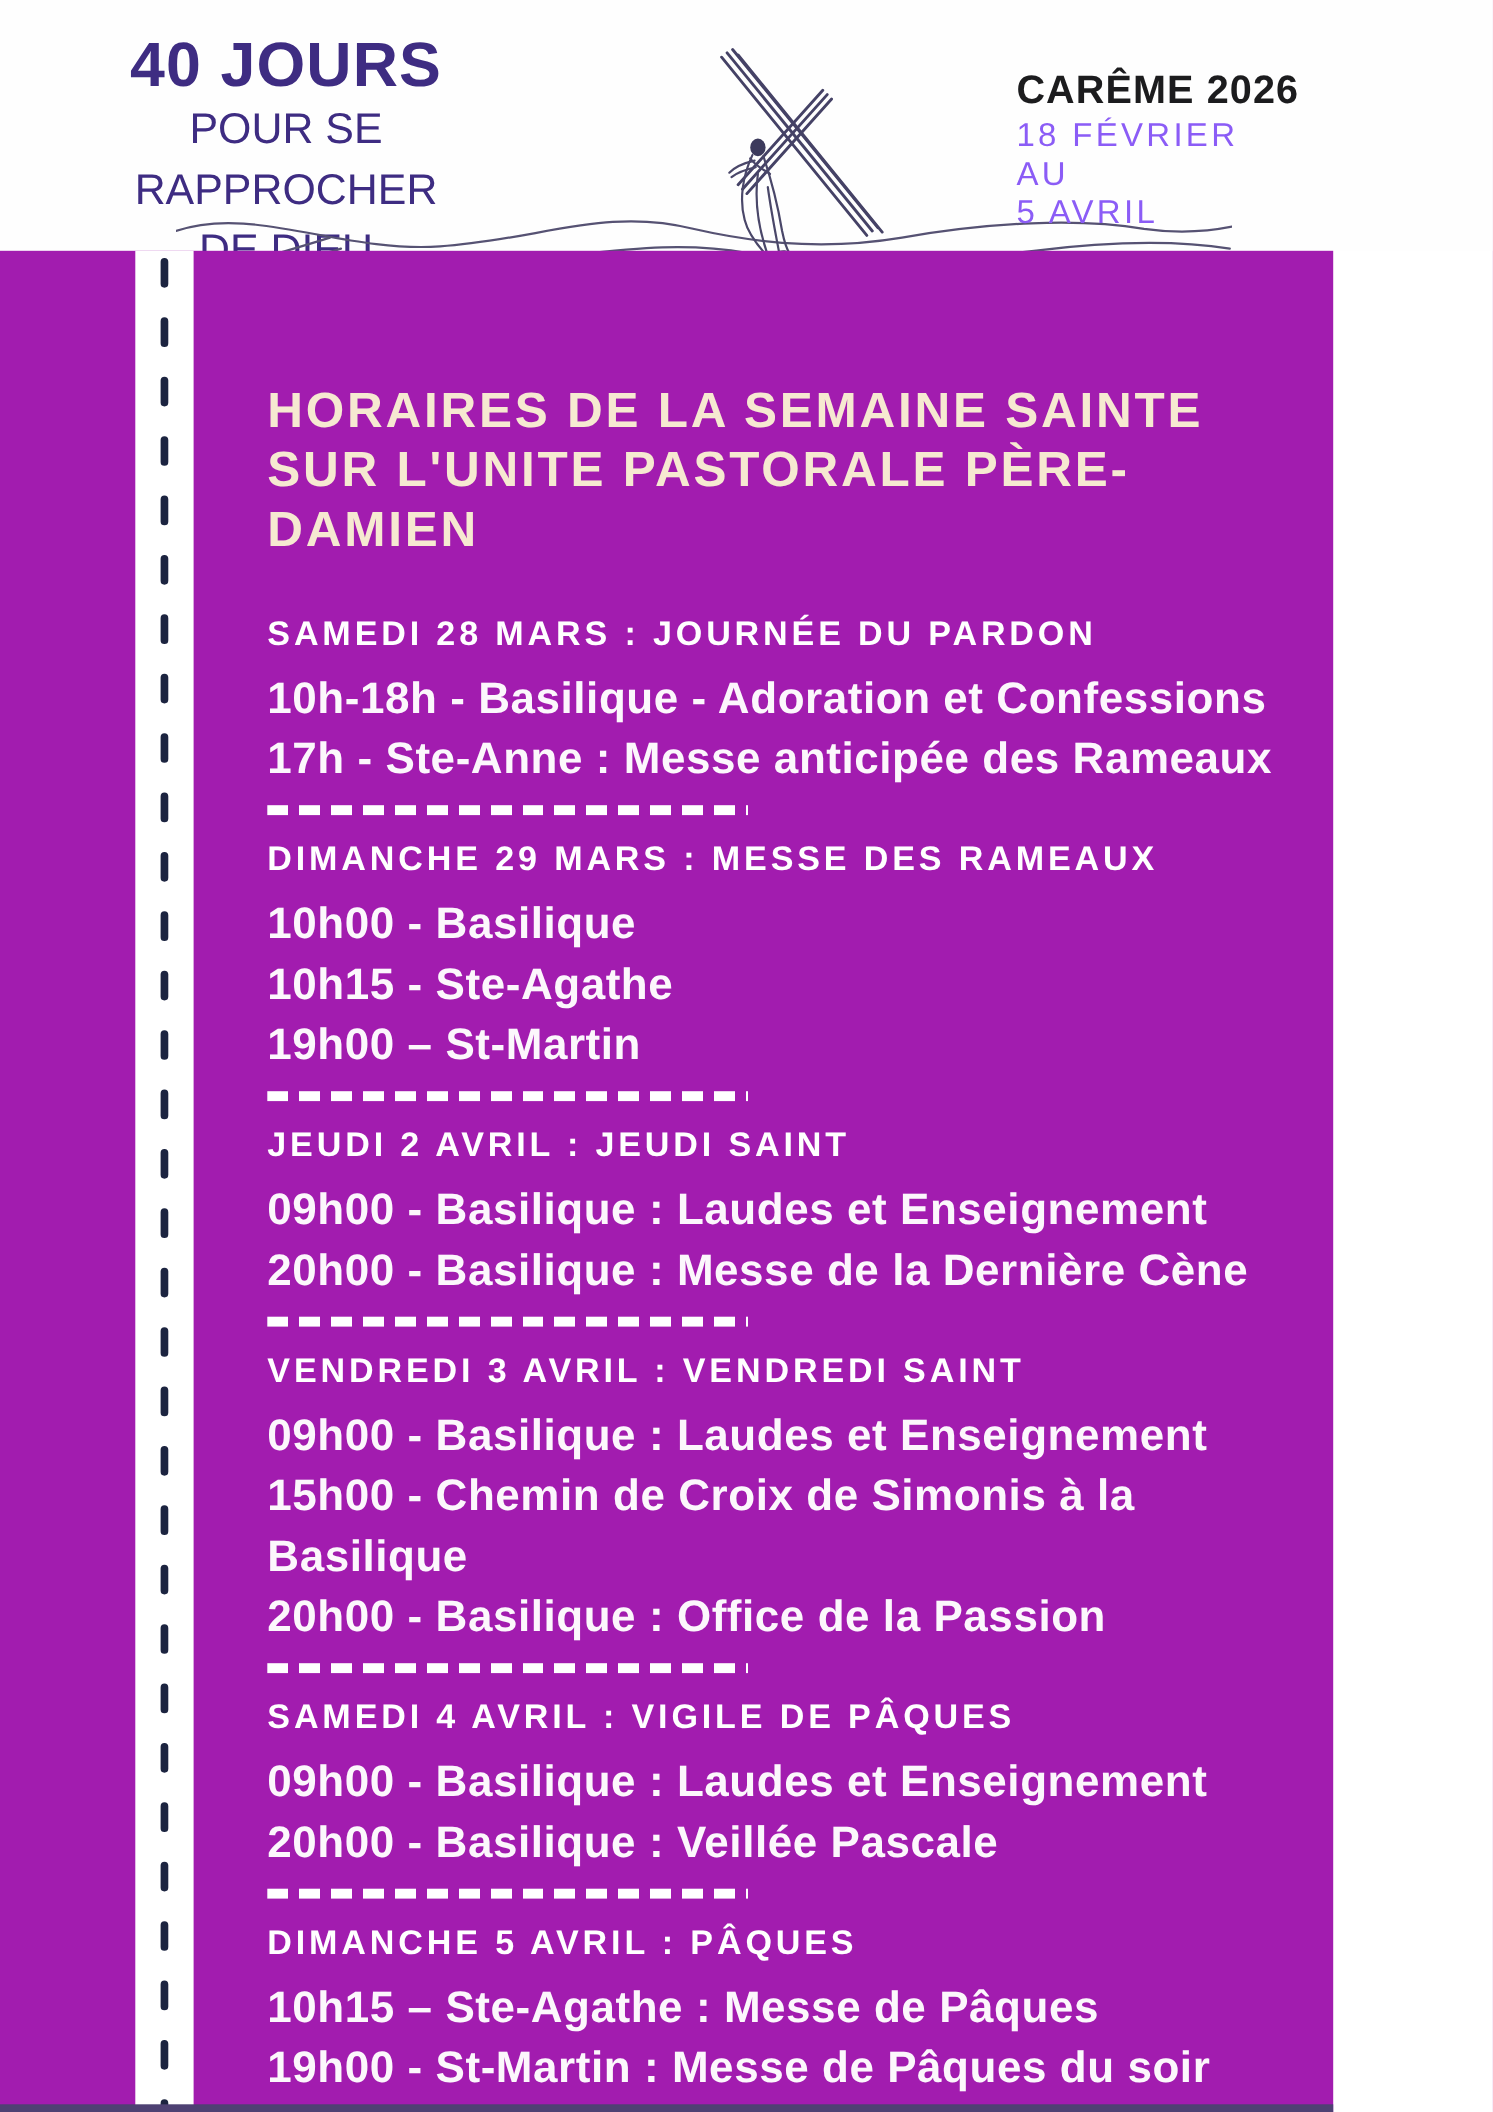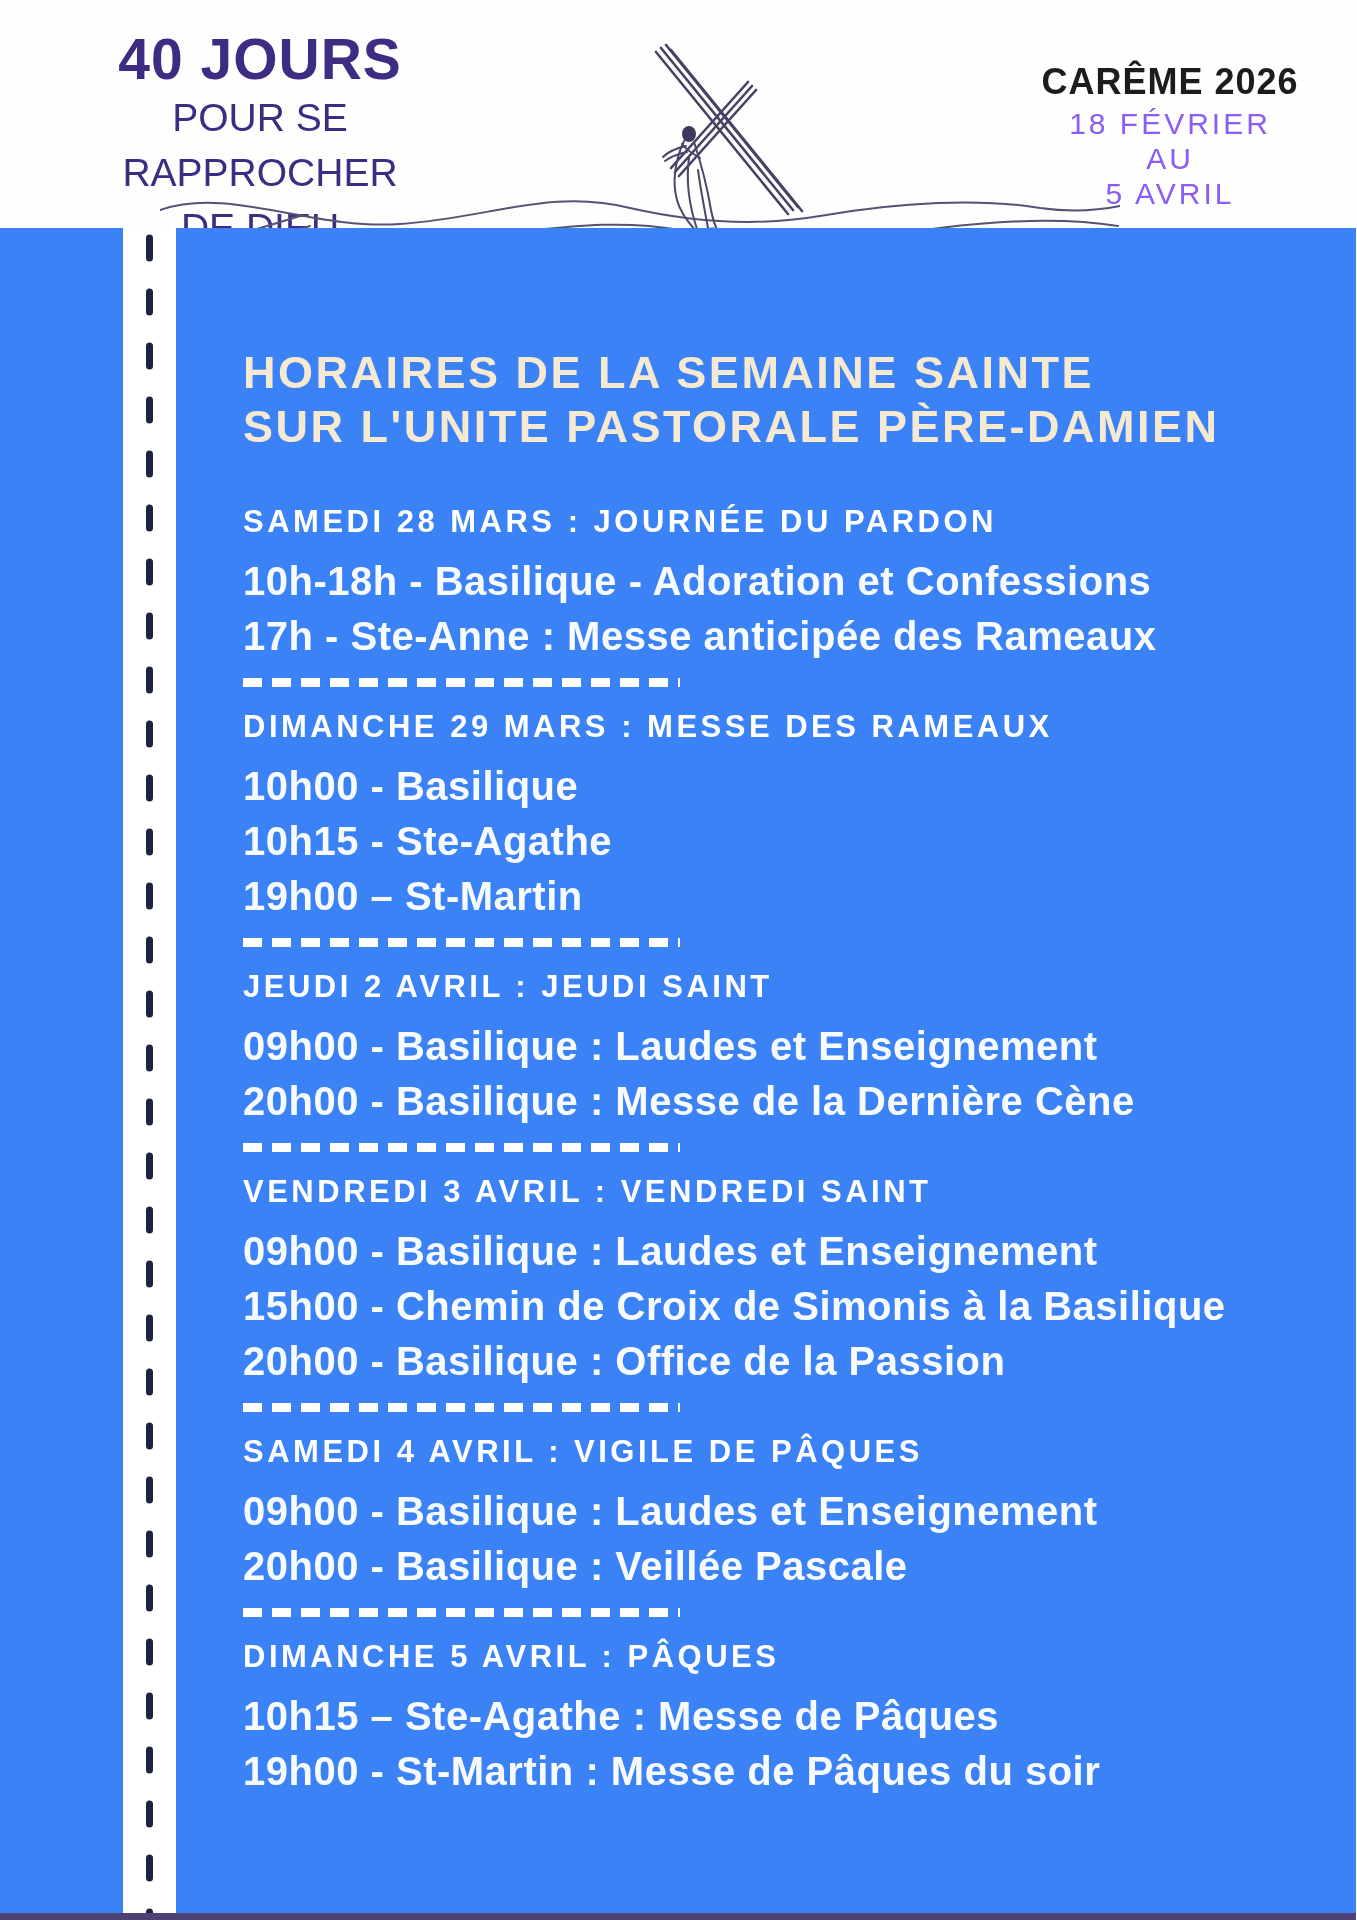--- a/index.html
+++ b/index.html
@@ -12,26 +12,26 @@
 
   
   .header{position:absolute;left:0;top:0;width:1357px;height:228px;background:#fefefe;}
   .lent-title{
     position:absolute;left:88px;top:28px;width:344px;
     text-align:center;color:#3e2c82;
   }
   .lent-line-bold{display:block;font-size:57px;font-weight:800;letter-spacing:1px;line-height:62px;}
   .lent-line{display:block;font-size:39px;font-weight:400;line-height:55px;letter-spacing:0;}
   .sketch{position:absolute;left:160px;top:40px;width:960px;height:215px;}
-  .period{position:absolute;left:1020px;top:60px;width:300px;text-align:center;color:#1c1c1e;}
+  .period{position:absolute;left:924px;top:60px;width:300px;text-align:left;color:#1c1c1e;}
   .period-title{display:block;font-size:36px;font-weight:800;letter-spacing:1px;line-height:44px;margin-bottom:2px;}
   .period-line{display:block;font-size:30px;font-weight:400;line-height:35px;letter-spacing:3px;color:#8b5cf6;}
 
   
-  .purple{position:absolute;left:0;top:228px;width:1356px;height:1692px;background:#3b82f6;}
+  .purple{position:absolute;left:0;top:228px;width:1212px;height:1692px;background:#a21caf;}
   .side-strip{position:absolute;left:123px;top:0;bottom:0;width:53px;background:#ffffff;}
   .side-strip svg{position:absolute;left:0;top:0;width:53px;height:100%;}
 
   .content{position:absolute;left:243px;top:118px;right:36px;}
   .main-title{
     margin:0 0 44px 0;color:#f6e9d1;
     font-size:45px;font-weight:700;letter-spacing:2.5px;line-height:54px;
   }
   .main-title span{display:block;}
   .sec{margin:0;}

